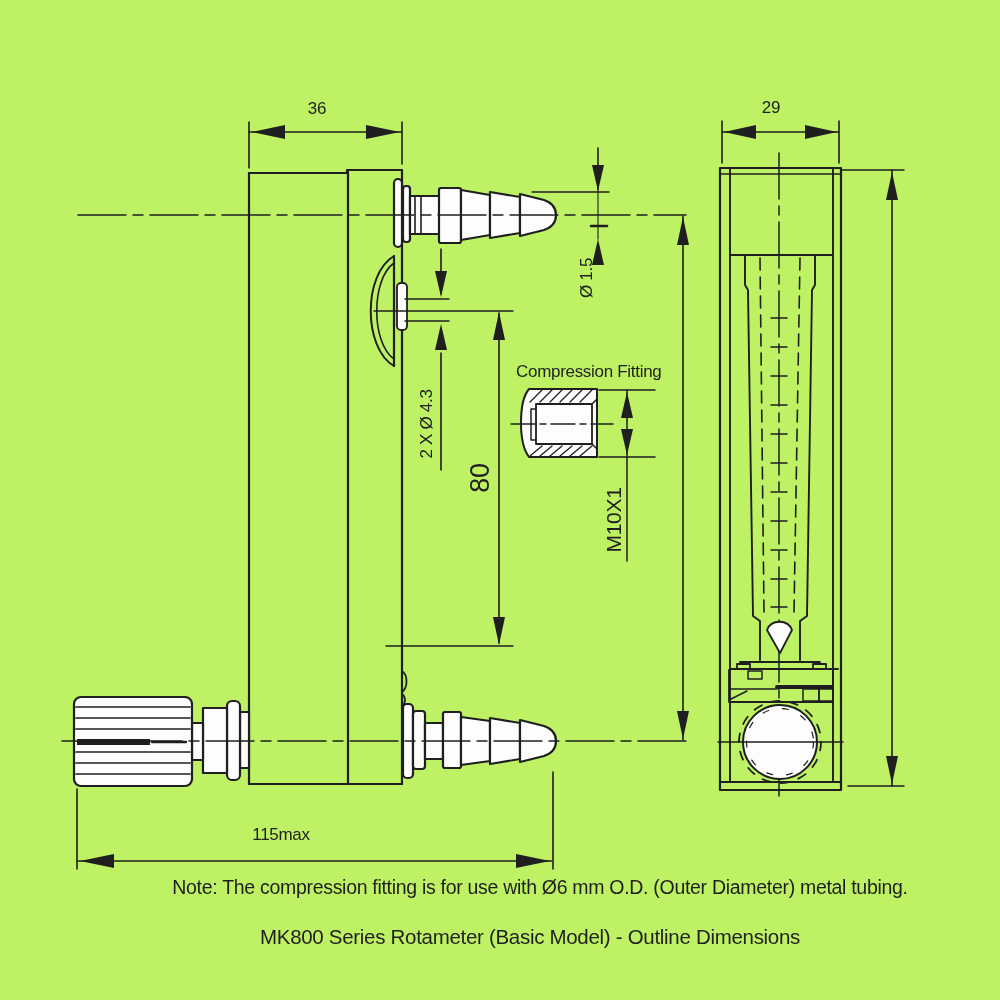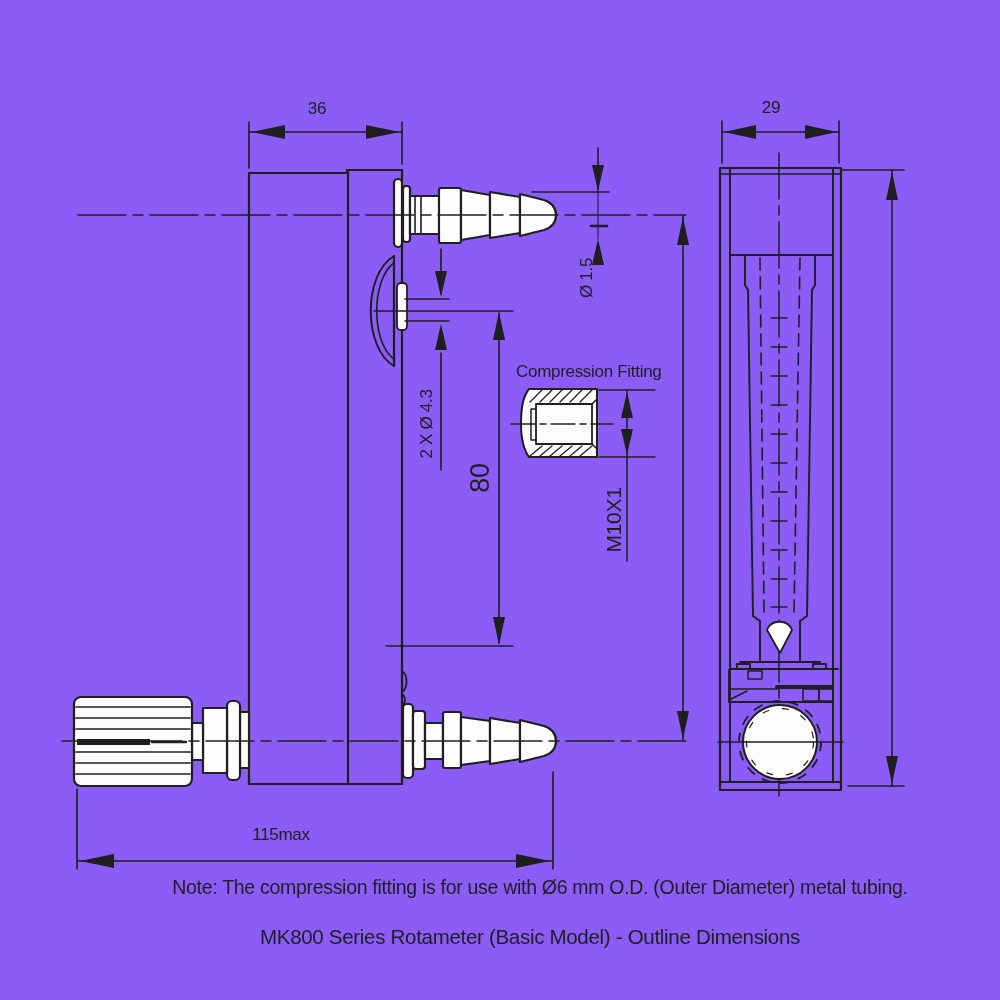--- a/index.html
+++ b/index.html
@@ -1,18 +1,18 @@
 <!DOCTYPE html>
 <html><head>
 <meta charset="utf-8">
 <style>
   html,body{margin:0;padding:0;background:#ffffff;}
   .page{
     width:1000px;height:1000px;position:relative;
-    background:#8b5cf6;
+    background:#bef264;
     font-family:"Liberation Sans", sans-serif;
     overflow:hidden;
   }
   svg{display:block;}
   svg text{
     fill:#1f1f1f;
     font-family:"Liberation Sans", sans-serif;
     letter-spacing:-0.3px;
   }
   .dimtext{font-size:17px;}

